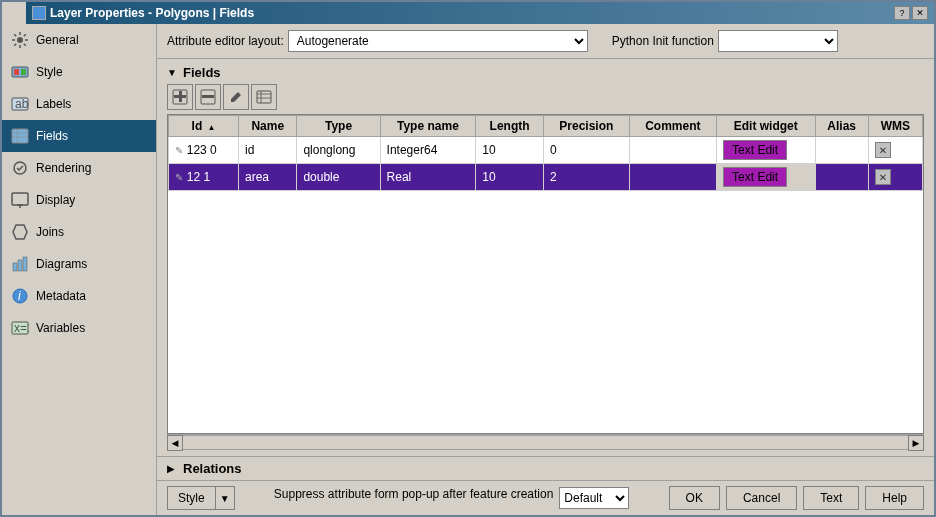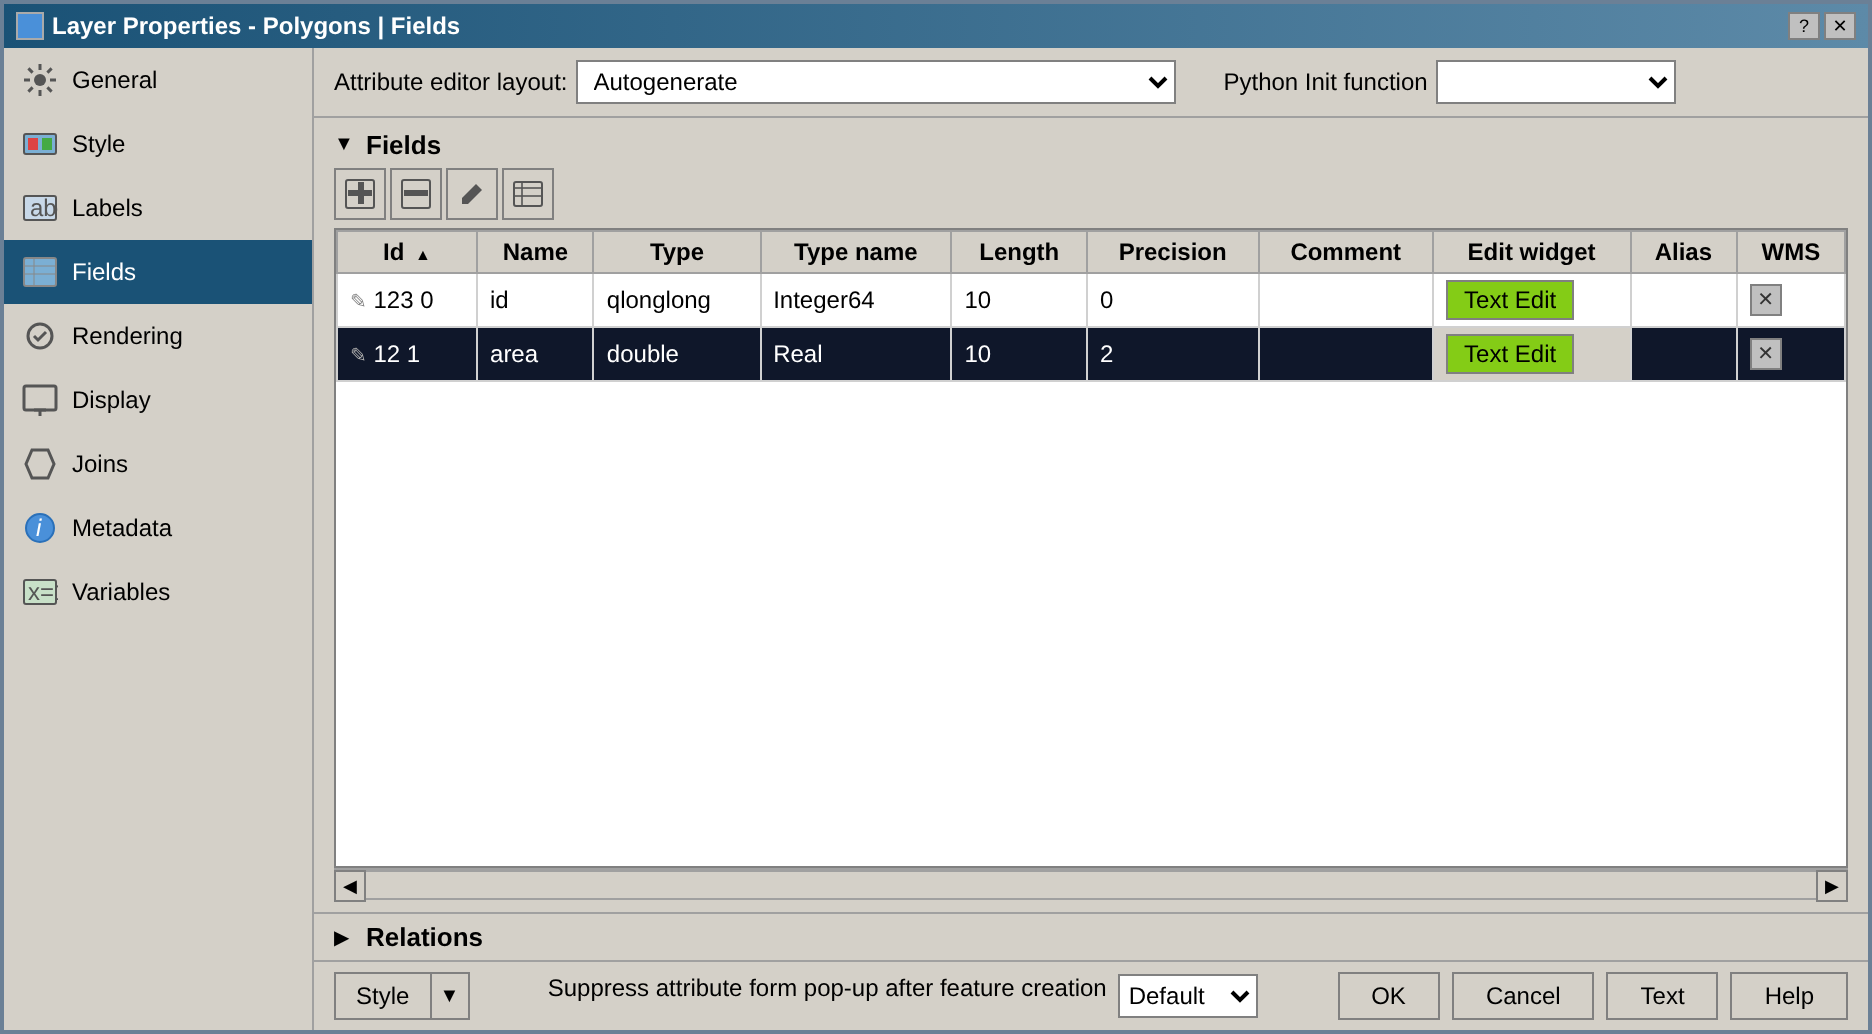--- a/index.html
+++ b/index.html
@@ -21,20 +21,21 @@
     }
 
     .title-bar {
       background: linear-gradient(to right, #1a5276, #5d8aa8);
       color: white;
       padding: 3px 6px;
       display: flex;
       align-items: center;
       justify-content: space-between;
       height: 22px;
+      margin-left: 24px;
     }
 
     .title-bar-left {
       display: flex;
       align-items: center;
       gap: 4px;
     }
 
     .title-bar-icon {
       width: 14px;
@@ -232,21 +233,21 @@
       border: 1px solid #d0d0d0;
       padding: 3px 6px;
       font-size: 12px;
     }
 
     .row-normal td {
       background: white;
     }
 
     .row-selected td {
-      background: #0f172a;
+      background: #4c1d95;
       color: white;
     }
 
     .row-selected td.widget-cell {
       background: #d4d0c8;
       color: black;
     }
 
     .delete-btn {
       width: 16px;
@@ -255,21 +256,21 @@
       background: #c0c0c0;
       cursor: pointer;
       display: flex;
       align-items: center;
       justify-content: center;
       font-size: 10px;
       color: #333;
     }
 
     .widget-btn {
-      background: #84cc16;
+      background: #a21caf;
       border: 1px solid #808080;
       padding: 2px 8px;
       font-size: 12px;
       cursor: pointer;
       white-space: nowrap;
     }
 
     
     .h-scroll-area {
       display: flex;
@@ -447,20 +448,30 @@
         </div>
         <span>Display</span>
       </div>
       <div class="sidebar-item">
         <div class="sidebar-icon">
           <svg width="18" height="18" viewBox="0 0 18 18">
               <polygon points="5,2 13,2 16,9 13,16 5,16 2,9" fill="none" stroke="#555" stroke-width="1.5"></polygon>
             </svg>
         </div>
         <span>Joins</span>
+      </div>
+      <div class="sidebar-item">
+        <div class="sidebar-icon">
+          <svg width="18" height="18" viewBox="0 0 18 18">
+              <rect x="2" y="8" width="4" height="8" fill="#7BAFD4" stroke="#555" stroke-width="0.5"></rect>
+              <rect x="7" y="5" width="4" height="11" fill="#7BAFD4" stroke="#555" stroke-width="0.5"></rect>
+              <rect x="12" y="2" width="4" height="14" fill="#7BAFD4" stroke="#555" stroke-width="0.5"></rect>
+            </svg>
+        </div>
+        <span>Diagrams</span>
       </div>
       <div class="sidebar-item">
         <div class="sidebar-icon">
           <svg width="18" height="18" viewBox="0 0 18 18">
               <circle cx="9" cy="9" r="7" fill="#4a90d9" stroke="#2a70b9" stroke-width="1"></circle>
               <text x="7" y="13" font-size="11" fill="white" font-family="Arial" font-style="italic">i</text>
             </svg>
         </div>
         <span>Metadata</span>
       </div>

